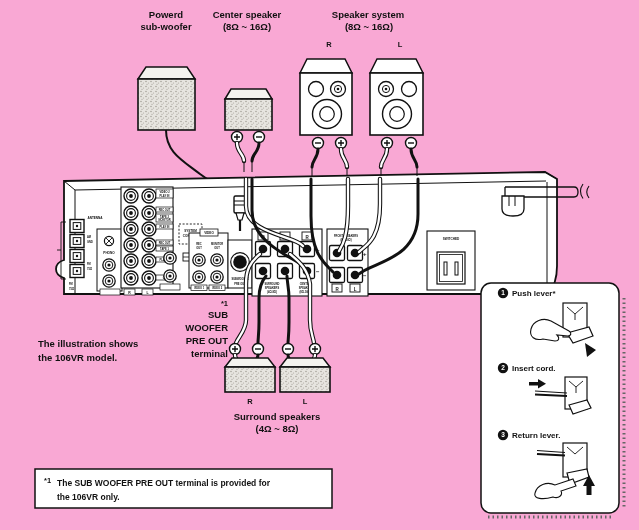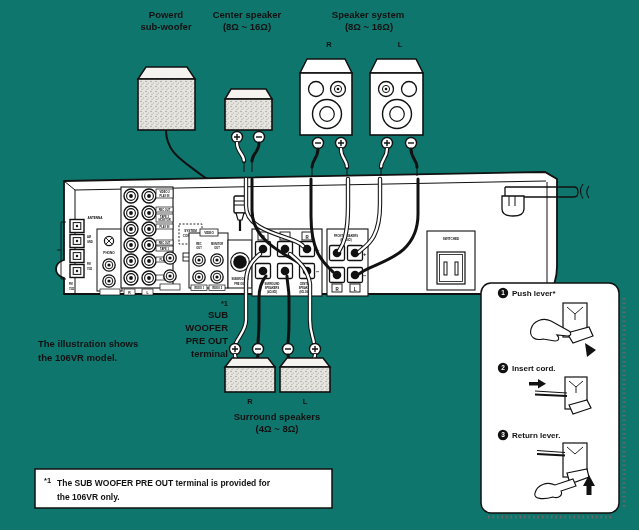--- a/index.html
+++ b/index.html
@@ -1,16 +1,16 @@
 <!DOCTYPE html>
 <html><head>
 <meta charset="utf-8">
 <style>
   html,body{margin:0;padding:0;background:#fff;}
-  #stage{position:relative;width:639px;height:530px;background:#0f766e;overflow:hidden;}
+  #stage{position:relative;width:639px;height:530px;background:#f9a8d4;overflow:hidden;}
   svg{position:absolute;left:0;top:0;}
   .t9 {font:bold 9.5px "Liberation Sans",sans-serif;fill:#111;}
   .t85{font:bold 8.5px "Liberation Sans",sans-serif;fill:#111;}
   .t8 {font:bold 8px "Liberation Sans",sans-serif;fill:#111;}
   .t7 {font:bold 7.5px "Liberation Sans",sans-serif;fill:#111;}
   .t6w{font:bold 6.5px "Liberation Sans",sans-serif;fill:#fff;}
   .t6 {font:bold 6px "Liberation Sans",sans-serif;fill:#111;}
   .t45{font:bold 4.5px "Liberation Sans",sans-serif;fill:#111;}
   .t34{font:bold 3.4px "Liberation Sans",sans-serif;fill:#111;}
   .t3 {font:bold 3.1px "Liberation Sans",sans-serif;fill:#111;}

